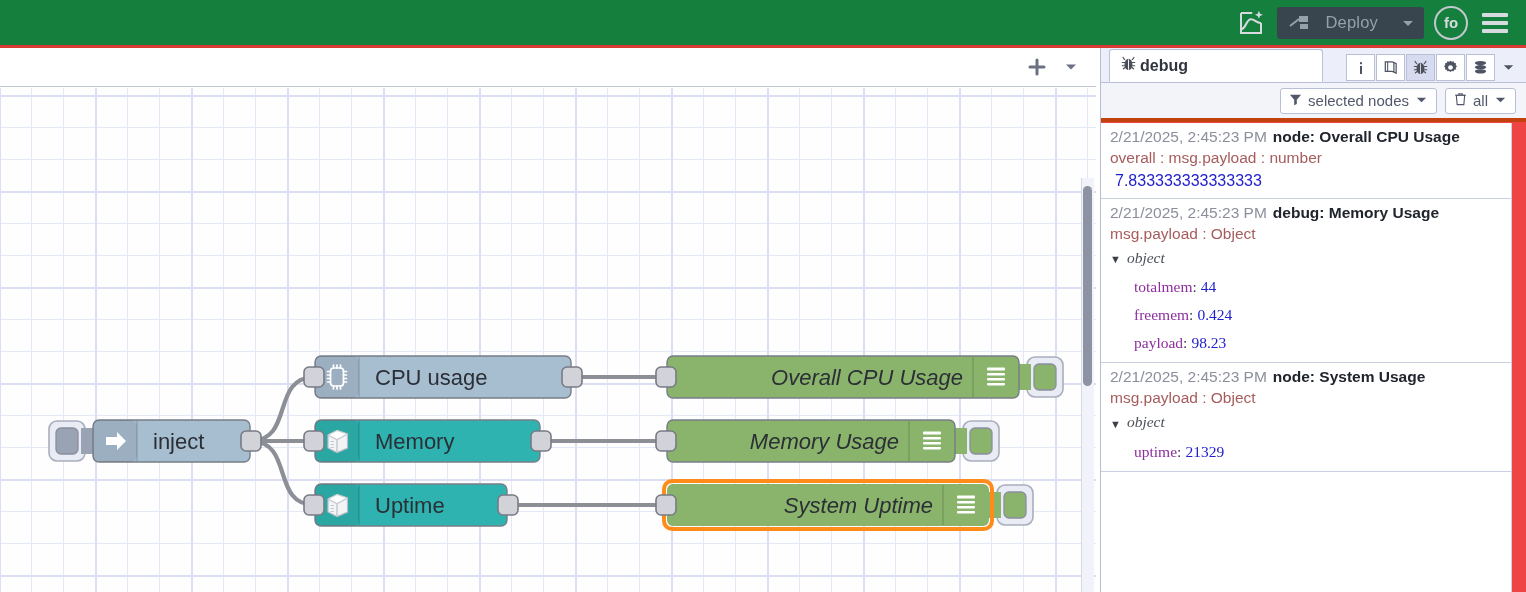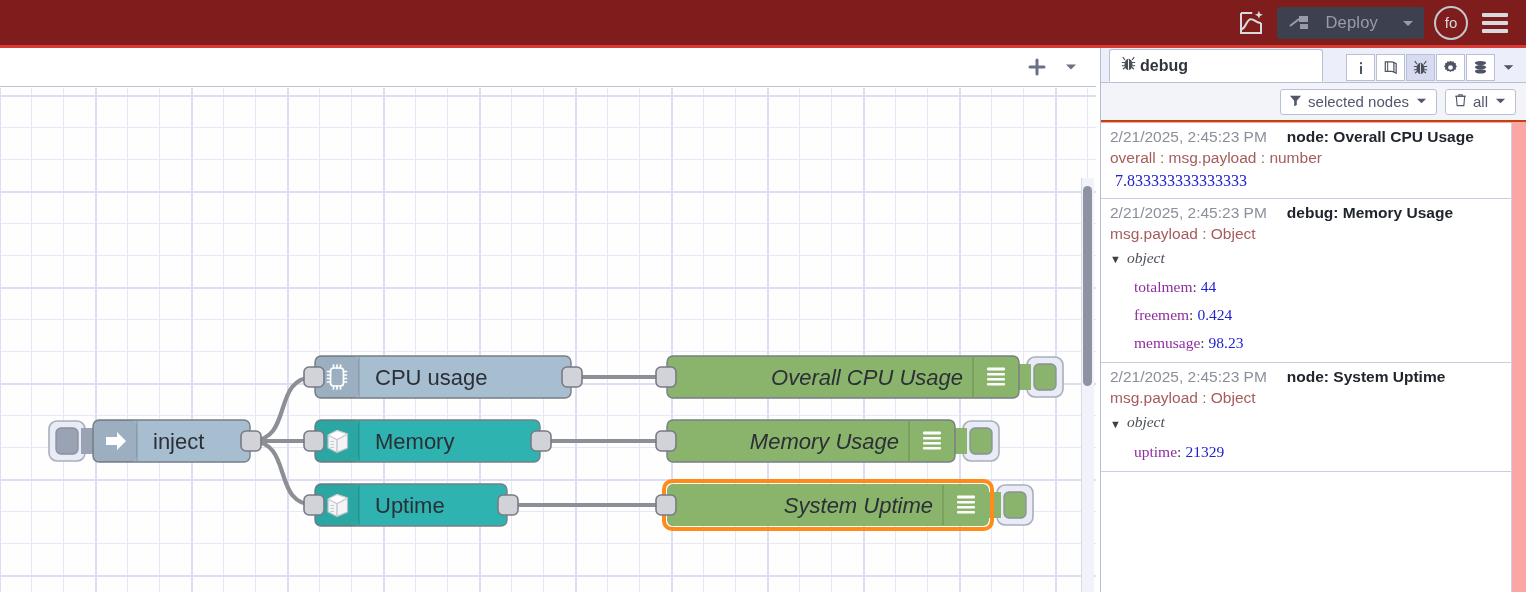--- a/index.html
+++ b/index.html
@@ -8,21 +8,21 @@
     overflow: hidden;
     font-family: "Liberation Sans", sans-serif;
     background: #fff;
   }
   #app { position: relative; width: 1526px; height: 592px; }
 
   
   .header {
     position: absolute; top: 0; left: 0;
     width: 1526px; height: 45px;
-    background: #7f1d1d;
+    background: #15803d;
     display: flex; align-items: center; justify-content: flex-end;
   }
   .header-underline {
     position: absolute; top: 45px; left: 0;
     width: 1526px; height: 3px; background: #d83b34;
   }
   .hdr-icon-btn {
     width: 44px; height: 32px;
     display: flex; align-items: center; justify-content: center;
     color: #d7dbe0; cursor: pointer;
@@ -37,21 +37,21 @@
   .deploy-btn .dep-ico { padding: 0 10px 0 12px; display:flex; align-items:center; }
   .deploy-btn .dep-label { font-size: 16.5px; letter-spacing: .2px; padding-right: 14px; }
   .deploy-btn .dep-split {
     width: 32px; height: 32px;
     display: flex; align-items: center; justify-content: center;
   }
   .avatar {
     width: 34px; height: 34px; border-radius: 50%;
     border: 2px solid #c3c8d0; color: #d7dbe0;
     display: flex; align-items: center; justify-content: center;
-    font-size: 15px; margin-right: 14px; cursor: pointer;
+    font-size: 15px; margin-right: 14px; cursor: pointer; font-weight: bold;
   }
   .hamburger { margin-right: 18px; cursor: pointer; display:flex; flex-direction:column; gap:4px;}
   .hamburger span { display:block; width: 26px; height: 4px; background: #d7dbe0; border-radius:1px;}
 
   
   .tabbar {
     position: absolute; top: 48px; left: 0;
     width: 1096px; height: 39px;
     background: #fff;
     border-bottom: 1px solid #bec3d6;
@@ -101,21 +101,21 @@
     background:#f2f3fa; border-left:1px solid #d6d9e8;
   }
 
   
   #flow-svg { position: absolute; top: 0; left: 0; width: 1096px; height: 504px; }
 
   
   .sidebar {
     position: absolute; top: 48px; left: 1100px;
     width: 426px; height: 544px;
-    background: #fca5a5;
+    background: #ef4444;
     border-left: 1px solid #b7bdd0;
   }
   .sb-tabrow {
     position: relative; height: 35px;
     display: flex; align-items: flex-end;
     background: #eceefa;
     border-bottom: 1px solid #b9bfd4;
   }
   .sb-tab {
     display: flex; align-items: center; gap: 3px;
@@ -141,21 +141,21 @@
   .sb-tool.active { background: #d7dbef; }
   .sb-tool-caret {
     width: 24px; height: 27px; display:flex; align-items:center; justify-content:center;
     color:#4e5463; cursor:pointer;
   }
 
   .sb-filterrow {
     height: 39px; background: #f3f3fa;
     display: flex; align-items: center; justify-content: flex-end;
     gap: 8px; padding-right: 10px;
-    border-bottom: 2px solid #c2410c;
+    border-bottom: 4px solid #c2410c;
   }
   .pill {
     display: flex; align-items: center; gap: 6px;
     height: 26px; padding: 0 8px;
     background: #fff; border: 1px solid #b9bfd4; border-radius: 3px;
     font-size: 15px; color: #52586a; cursor: pointer;
   }
 
   .msg-list {
     position: absolute; top: 75px; left: 0;
@@ -165,24 +165,24 @@
     overflow: hidden;
   }
   .msg {
     border-bottom: 1px solid #c9cee1;
     padding: 3px 0 5px 9px;
     background: #fff;
   }
   .msg:first-child { border-top: none; }
   .msg-head { font-size: 15.5px; line-height: 22px; white-space: nowrap; }
   .msg-time { color: #8b8f9c; }
-  .msg-node { color: #20242c; font-weight: bold; padding-left: 20px; }
+  .msg-node { color: #20242c; font-weight: bold; padding-left: 6px; }
   .msg-prop { font-size: 15.5px; line-height: 20px; color: #a65c5c; }
   .msg-value {
-    font-family: Liberation Serif, serif;
+    font-family: Liberation Sans, sans-serif;
     font-size: 16px; line-height: 25px; color: #2121d0;
     padding-left: 5px;
   }
   .obj-row {
     font-family: Liberation Serif, serif;
     font-size: 15.5px; line-height: 28px;
     color: #5a5f6d;
   }
   .obj-root { font-style: italic; color: #4b5059; padding-left: 4px; }
   .obj-caret { display:inline-block; font-size: 11px; color:#3c4049; vertical-align: middle; padding-right: 2px;}
@@ -482,24 +482,24 @@
           <div class="msg-head"><span class="msg-time">2/21/2025, 2:45:23 PM</span><span class="msg-node">node: Overall CPU Usage</span></div>
           <div class="msg-prop">overall : msg.payload : number</div>
           <div class="msg-value">7.833333333333333</div>
         </div>
         <div class="msg">
           <div class="msg-head"><span class="msg-time">2/21/2025, 2:45:23 PM</span><span class="msg-node">debug: Memory Usage</span></div>
           <div class="msg-prop">msg.payload : Object</div>
           <div class="obj-row"><span class="obj-caret">▼</span><span class="obj-root">object</span></div>
           <div class="obj-row obj-prop"><span class="obj-key">totalmem</span><span class="obj-colon">:</span><span class="obj-val">44</span></div>
           <div class="obj-row obj-prop"><span class="obj-key">freemem</span><span class="obj-colon">:</span><span class="obj-val">0.424</span></div>
-          <div class="obj-row obj-prop"><span class="obj-key">memusage</span><span class="obj-colon">:</span><span class="obj-val">98.23</span></div>
+          <div class="obj-row obj-prop"><span class="obj-key">payload</span><span class="obj-colon">:</span><span class="obj-val">98.23</span></div>
         </div>
         <div class="msg">
-          <div class="msg-head"><span class="msg-time">2/21/2025, 2:45:23 PM</span><span class="msg-node">node: System Uptime</span></div>
+          <div class="msg-head"><span class="msg-time">2/21/2025, 2:45:23 PM</span><span class="msg-node">node: System Usage</span></div>
           <div class="msg-prop">msg.payload : Object</div>
           <div class="obj-row"><span class="obj-caret">▼</span><span class="obj-root">object</span></div>
           <div class="obj-row obj-prop"><span class="obj-key">uptime</span><span class="obj-colon">:</span><span class="obj-val">21329</span></div>
         </div>
       </div>
   </div>
 
 </div>
 
 </body></html>

